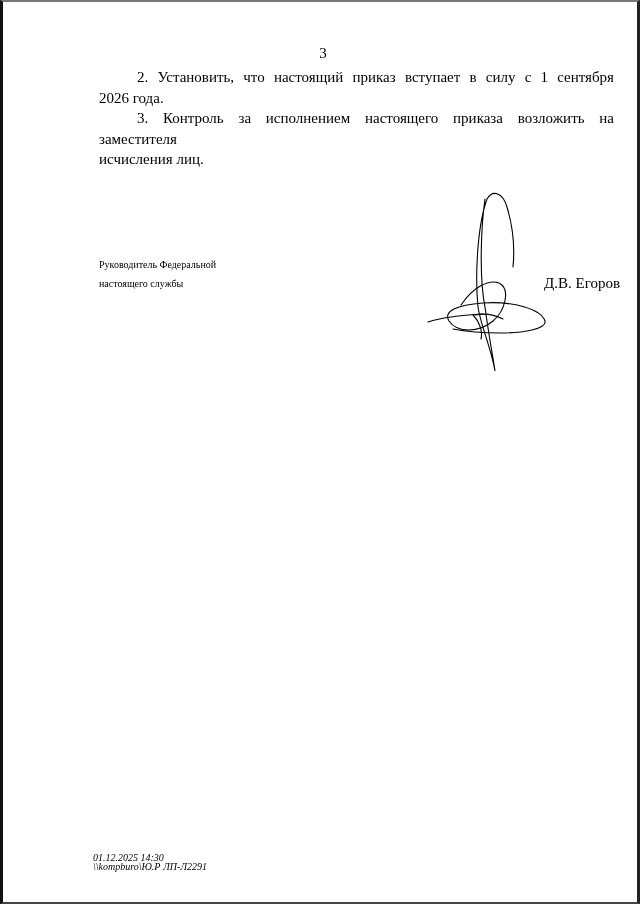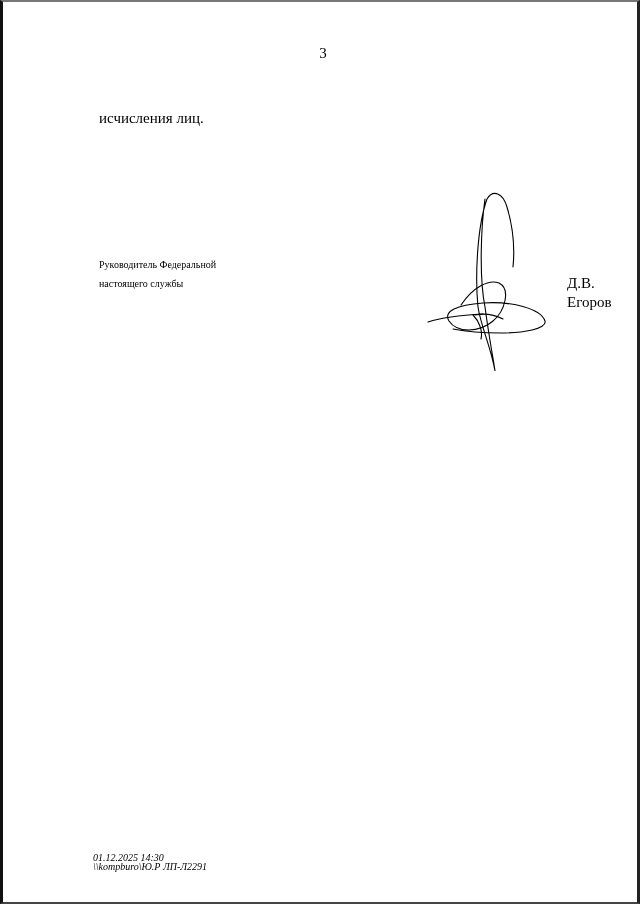--- a/index.html
+++ b/index.html
@@ -10,32 +10,37 @@
     background:#fff;
     font-family:"Liberation Serif", "DejaVu Serif", serif; color:#000;
   }
   .page-number { position:absolute; top:43px; left:0; width:640px; text-align:center; font-size:15px; }
   .para { position:absolute; left:96px; width:515px; font-size:15px; line-height:20.5px; text-align:justify; margin:0; }
   .para .indent { display:inline-block; width:38px; }
   .p2 { top:65px; }
   .p3 { top:106px; }
   .jl { text-align-last:justify; }
   .sig-title { position:absolute; left:96px; top:253px; font-size:10px; line-height:19px; }
-  .sig-name { position:absolute; left:564px; top:272px; font-size:15px; line-height:19px; }
+  .sig-name { position:absolute; left:541px; top:272px; font-size:15px; line-height:19px; }
   .signature { position:absolute; left:420px; top:185px; width:140px; height:190px; }
   .footer { position:absolute; left:90px; top:851px; font-family:"Liberation Serif", serif; font-style:italic; font-size:10px; line-height:9px; color:#000; }
 </style>
 </head>
 <body>
 
 <div class="page">
   <div class="page-number">3</div>
 
+  <div class="para p2">
+    <div class="jl"><span class="indent"></span><span>2. Установить, что настоящий приказ вступает в силу с 1 сентября</span></div>
+    <div>2026 года.</div>
+  </div>
 
   <div class="para p3">
+    <div class="jl"><span class="indent"></span><span>3. Контроль за исполнением настоящего приказа возложить на заместителя</span></div>
     <div>исчисления лиц.</div>
   </div>
 
   <div class="sig-title">
     <div>Руководитель Федеральной</div>
     <div>настоящего службы</div>
   </div>
 
   <svg class="signature" viewBox="0 0 140 190" fill="none" stroke="#000" stroke-width="1.1" stroke-linecap="round">
     <path d="M62 12 C58 40 56 90 62 120 C66 150 70 170 72 184 C68 160 58 140 55 120 C52 90 54 40 64 12 C70 2 80 6 84 20 C90 40 92 60 90 80"></path>

